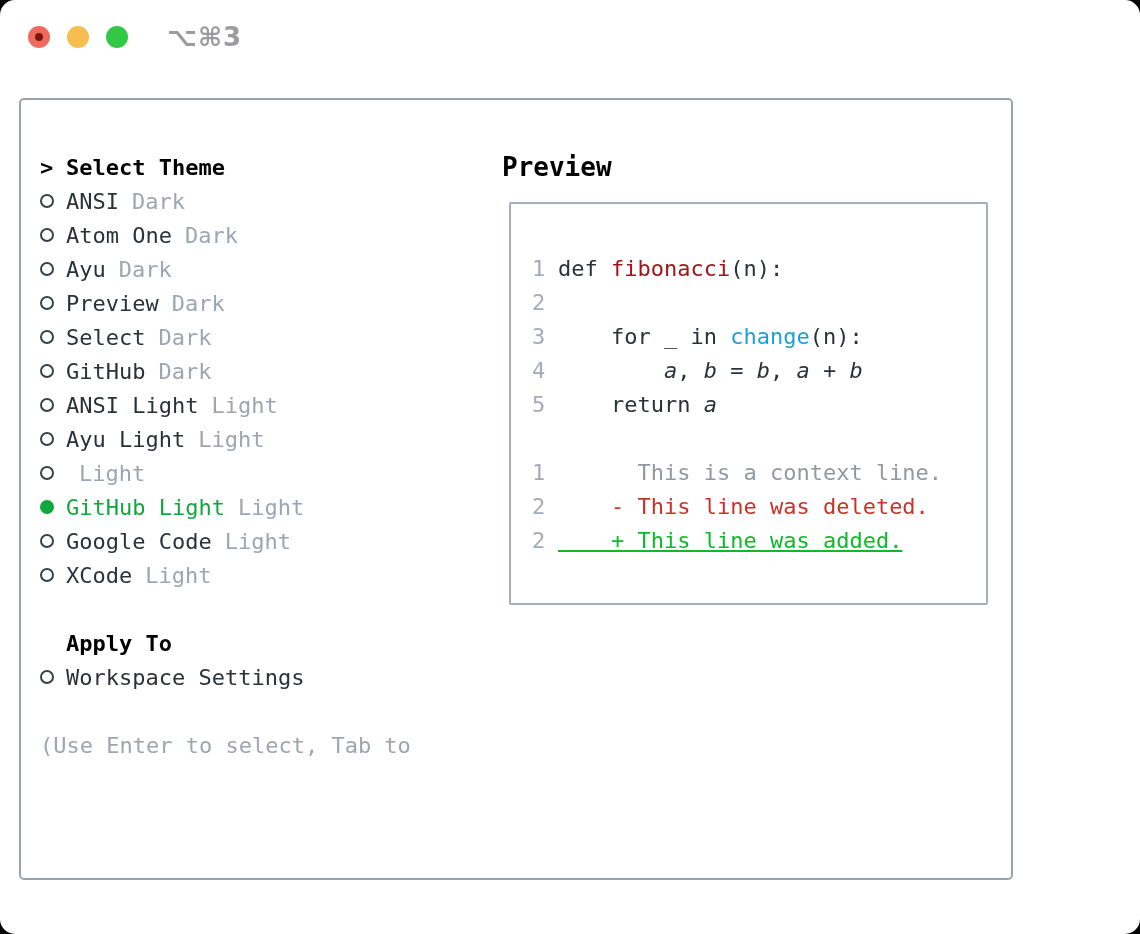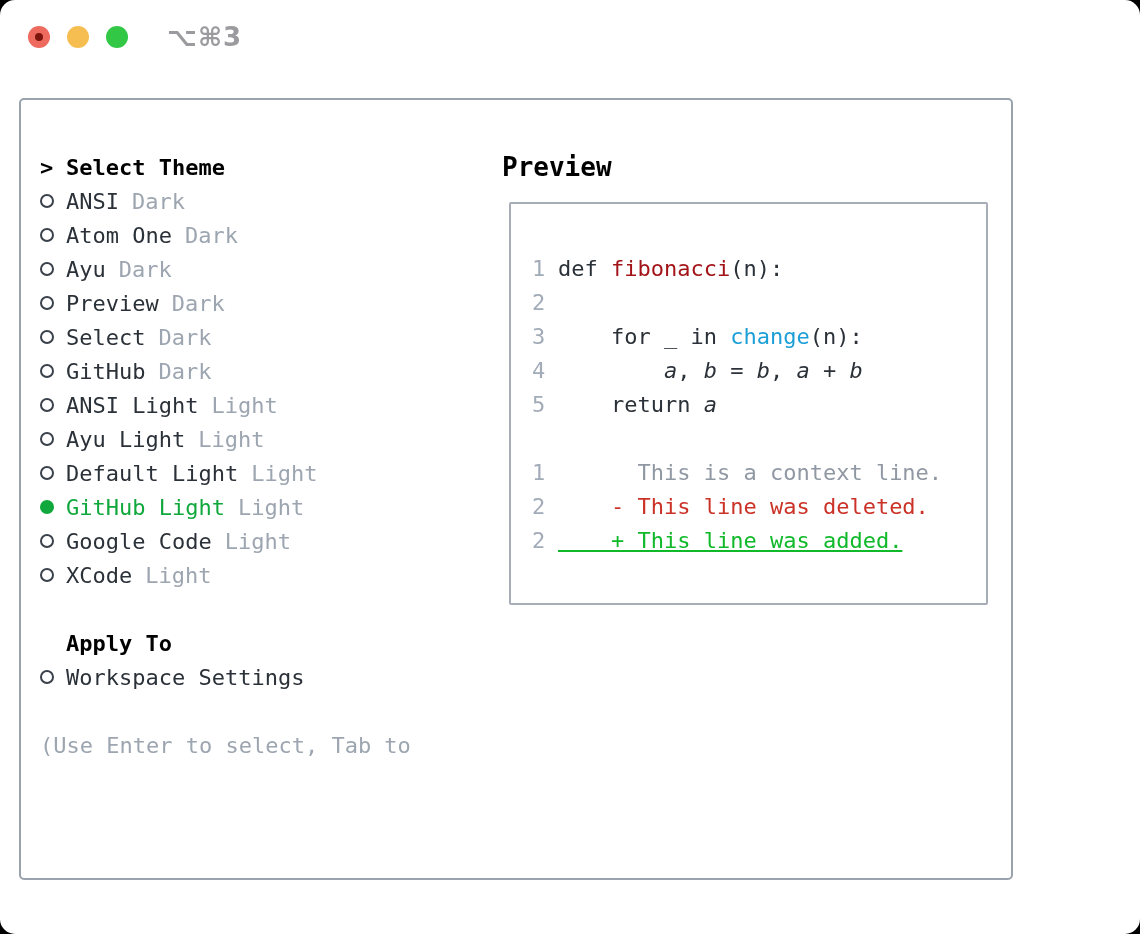--- a/index.html
+++ b/index.html
@@ -172,21 +172,21 @@
 
       <div id="theme-list">
           <div class="row"><span class="marker-col"><span class="radio"></span></span><span class="item-name">ANSI</span><span class="item-tag">Dark</span></div>
           <div class="row"><span class="marker-col"><span class="radio"></span></span><span class="item-name">Atom One</span><span class="item-tag">Dark</span></div>
           <div class="row"><span class="marker-col"><span class="radio"></span></span><span class="item-name">Ayu</span><span class="item-tag">Dark</span></div>
           <div class="row"><span class="marker-col"><span class="radio"></span></span><span class="item-name">Preview</span><span class="item-tag">Dark</span></div>
           <div class="row"><span class="marker-col"><span class="radio"></span></span><span class="item-name">Select</span><span class="item-tag">Dark</span></div>
           <div class="row"><span class="marker-col"><span class="radio"></span></span><span class="item-name">GitHub</span><span class="item-tag">Dark</span></div>
           <div class="row"><span class="marker-col"><span class="radio"></span></span><span class="item-name">ANSI Light</span><span class="item-tag">Light</span></div>
           <div class="row"><span class="marker-col"><span class="radio"></span></span><span class="item-name">Ayu Light</span><span class="item-tag">Light</span></div>
-          <div class="row"><span class="marker-col"><span class="radio"></span></span><span class="item-name">Default Light</span><span class="item-tag">Light</span></div>
+          <div class="row"><span class="marker-col"><span class="radio"></span></span><span class="item-tag">Light</span></div>
           <div class="row"><span class="marker-col"><span class="radio filled"></span></span><span class="item-name selected">GitHub Light</span><span class="item-tag">Light</span></div>
           <div class="row"><span class="marker-col"><span class="radio"></span></span><span class="item-name">Google Code</span><span class="item-tag">Light</span></div>
           <div class="row"><span class="marker-col"><span class="radio"></span></span><span class="item-name">XCode</span><span class="item-tag">Light</span></div>
         </div>
 
       <div class="spacer"></div>
 
       <div class="row">
         <span class="marker-col"></span>
         <span class="hdr">Apply To</span>

